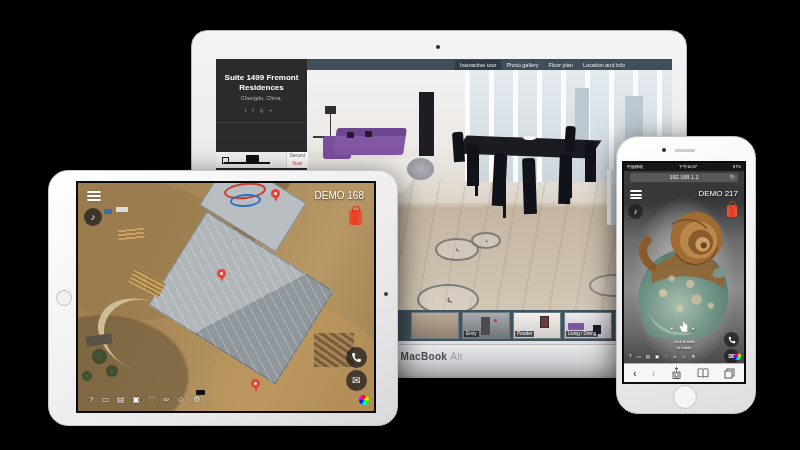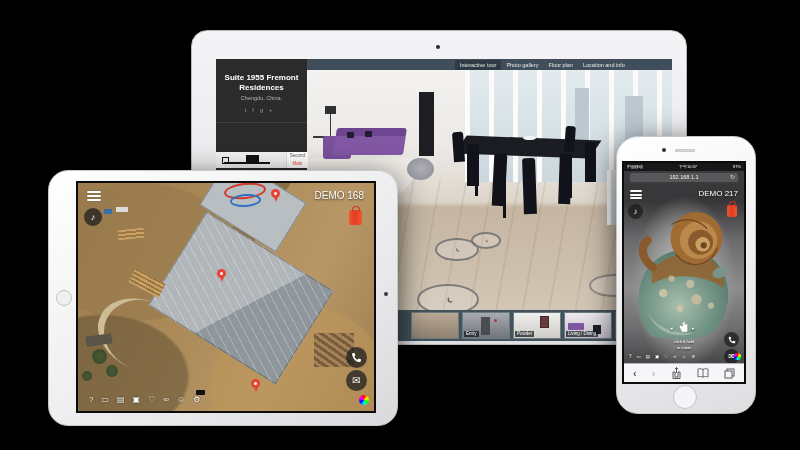--- a/index.html
+++ b/index.html
@@ -116,20 +116,26 @@
   .iph-safari{left:0;top:200px;width:120px;height:19px;background:#f6f6f8;border-top:1px solid #b4b4b8;
               display:flex;align-items:center;justify-content:space-between;padding:0 9px;box-sizing:border-box;}
   .saf-arrow{color:#5a5a5e;font-size:11px;line-height:19px;font-weight:bold;}
   .hand-arrows{color:#fff;font-size:5px;text-shadow:0 1px 2px rgba(0,0,0,.8);}
 </style>
 </head>
 <body>
 
 <div id="stage">
 
+  <div class="abs mac-base">
+    <div class="abs mac-brand">
+      <b>MacBook</b>
+      <i>Air</i>
+    </div>
+  </div>
   <div class="abs mac-lid"></div>
   <div class="abs mac-cam"></div>
 
   <div class="abs mac-screen">
 
     <div class="abs mb-photo">
       <div class="abs mb-planks"></div>
       <div class="abs mb-winwall"></div>
       <div class="abs mb-winwall2"></div>
       <div class="abs tower" style="left:268px;top:18px;width:14px;height:70px;"></div>
@@ -170,21 +176,21 @@
 
     <div class="abs mb-nav">
       <span style="width:148px;"></span>
       <span class="mtab active">Interactive tour</span>
       <span class="mtab">Photo gallery</span>
       <span class="mtab">Floor plan</span>
       <span class="mtab">Location and info</span>
     </div>
 
     <div class="abs mb-sidebar">
-      <div class="abs mb-title">Suite 1955 Fremont Residences</div>
+      <div class="abs mb-title">Suite 1499 Fremont Residences</div>
       <div class="abs mb-loc">Chengdu, China.</div>
       <div class="abs mb-social"><span>t</span><span>f</span><span>g+</span></div>
       <div class="abs mb-div"></div>
       <div class="abs mb-fplan">
         <div class="abs mb-fp1"></div>
         <div class="abs mb-fp2"></div>
         <div class="abs mb-fp3"></div>
       </div>
       <div class="abs mb-floorsel">
         <span class="mb-floor-second">Second</span>

